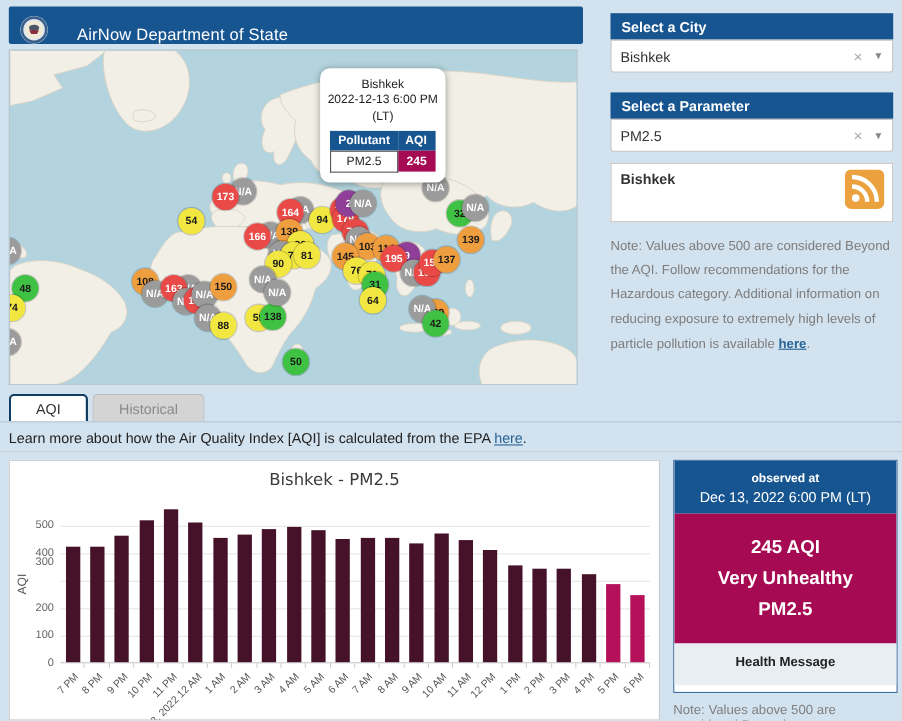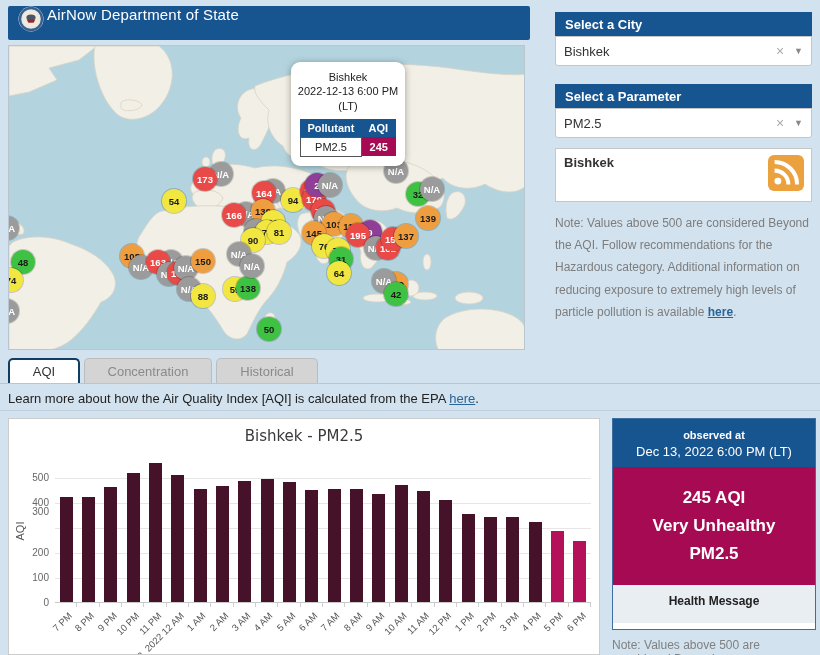--- a/index.html
+++ b/index.html
@@ -5,21 +5,21 @@
   :root{
     --blue:#175591; --crimson:#a60a52; --pagebg:#d2e2ef;
   }
   *{box-sizing:border-box; margin:0; padding:0;}
   html,body{width:820px; height:655px; overflow:hidden;}
   body{font-family:"Liberation Sans",sans-serif; background:var(--pagebg); position:relative;}
   .abs{position:absolute;}
 
   
   .app-header{left:8px; top:6px; width:522px; height:34px; background:var(--blue);
-    display:flex; align-items:flex-start; gap:3px; padding:0 10px; border-radius:2px;}
+    display:flex; align-items:flex-end; gap:26px; padding:0 10px; border-radius:2px;}
   .app-title{color:#fff; font-size:15px; letter-spacing:.2px;}
 
   
   .map{left:8px; top:45px; width:517px; height:305px; background:#b3d4de; overflow:hidden; border:1px solid #b9c6cf;}
   .map svg.land{position:absolute; left:0; top:0;}
   .marker{position:absolute; width:24px; height:24px; border-radius:50%;
     display:flex; align-items:center; justify-content:center;
     font-size:9.5px; font-weight:bold; box-shadow:0 0 0 1px rgba(0,0,0,.18); cursor:pointer;}
   .popup{position:absolute; left:282px; top:16px; width:114px; background:#fff; border-radius:9px;
     box-shadow:0 1px 7px rgba(0,0,0,.35); padding:8px 4px 9px; text-align:center; z-index:20;}
@@ -235,21 +235,20 @@
     </svg>
   </span>
 </div>
 
 <div class="abs sb-note">
   <span>Note: Values above 500 are considered Beyond the AQI. Follow recommendations for the Hazardous category. Additional information on reducing exposure to extremely high levels of particle pollution is available </span><a class="inline-link">here</a><span>.</span>
 </div>
 
 <div class="abs tabs">
   <div class="tab active">AQI</div>
-  <div class="tab inactive w-conc">Concentration</div>
   <div class="tab inactive w-hist">Historical</div>
 </div>
 <div class="abs tabs-underline"></div>
 
 <div class="abs learn-more">
   <span>Learn more about how the Air Quality Index [AQI] is calculated from the EPA </span><a class="inline-link" style="font-weight:normal;">here</a><span>.</span>
 </div>
 <div class="abs divider"></div>
 
 <div class="abs chart-panel">

